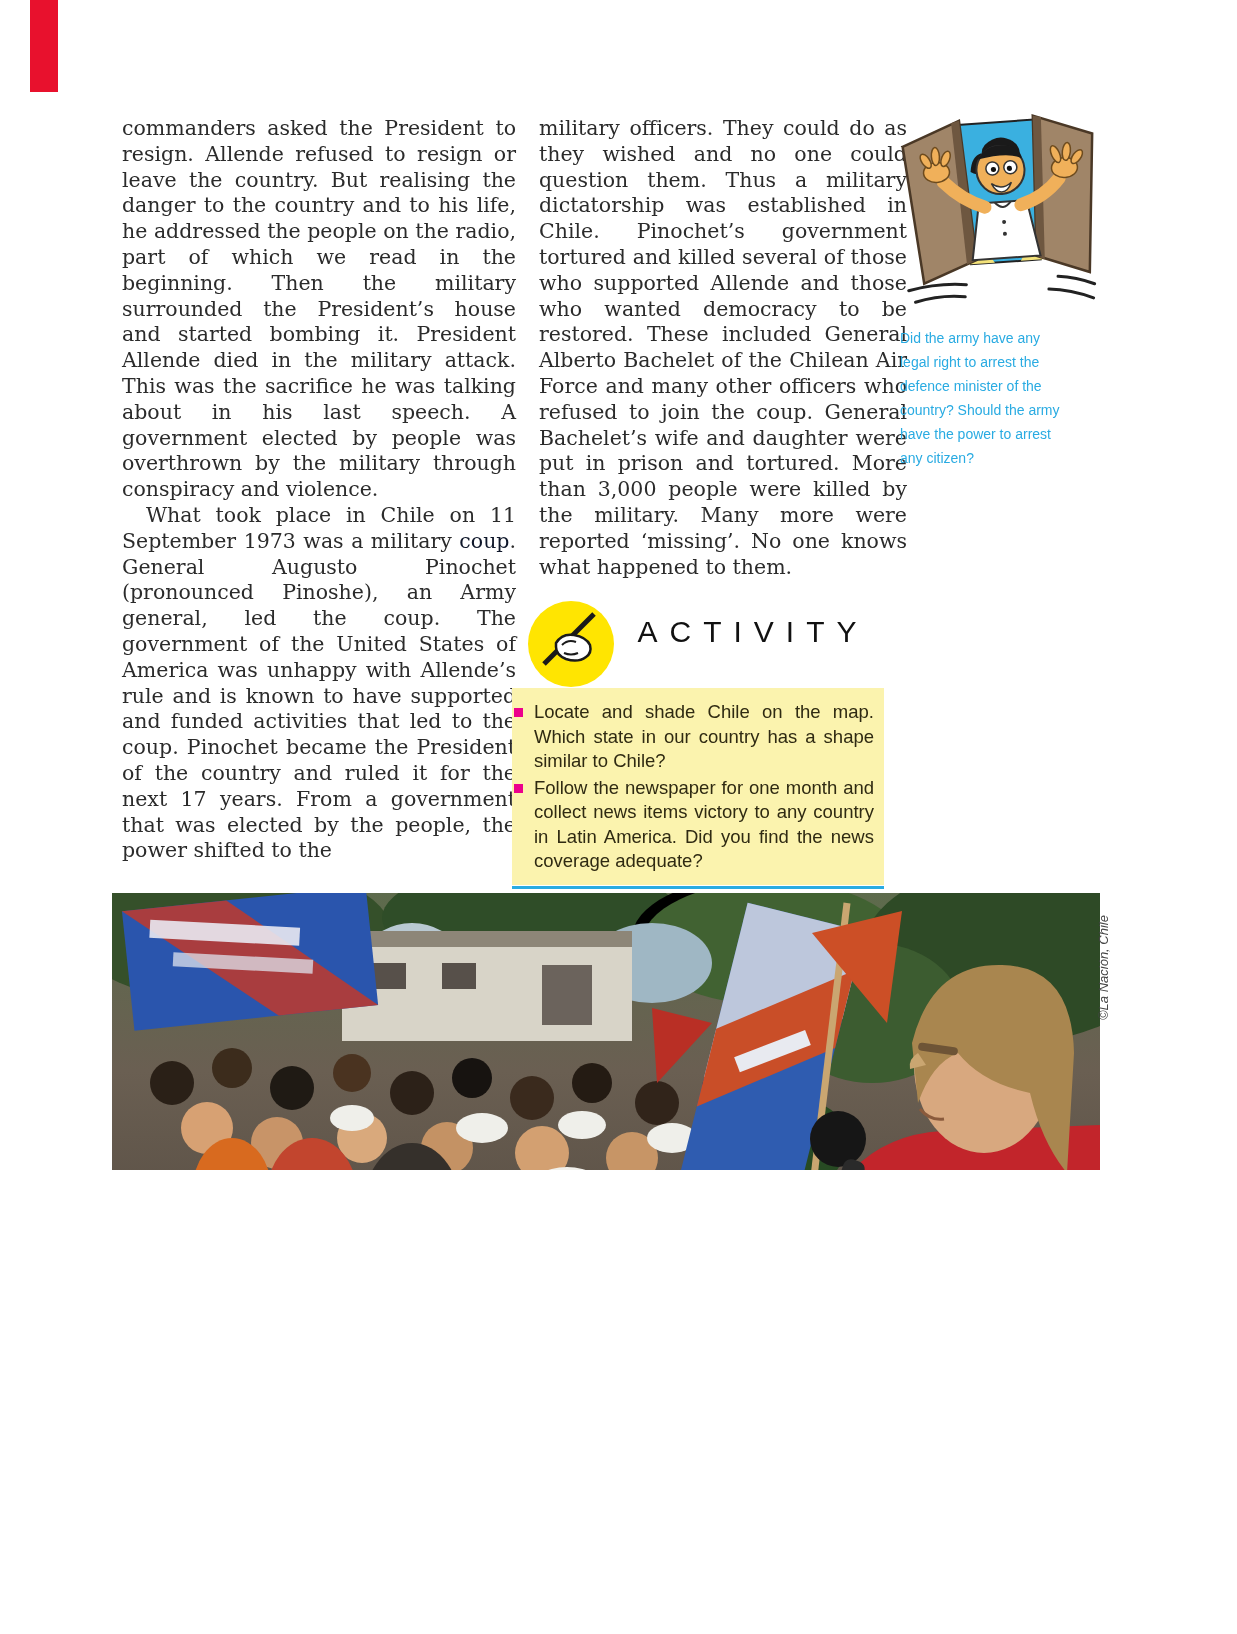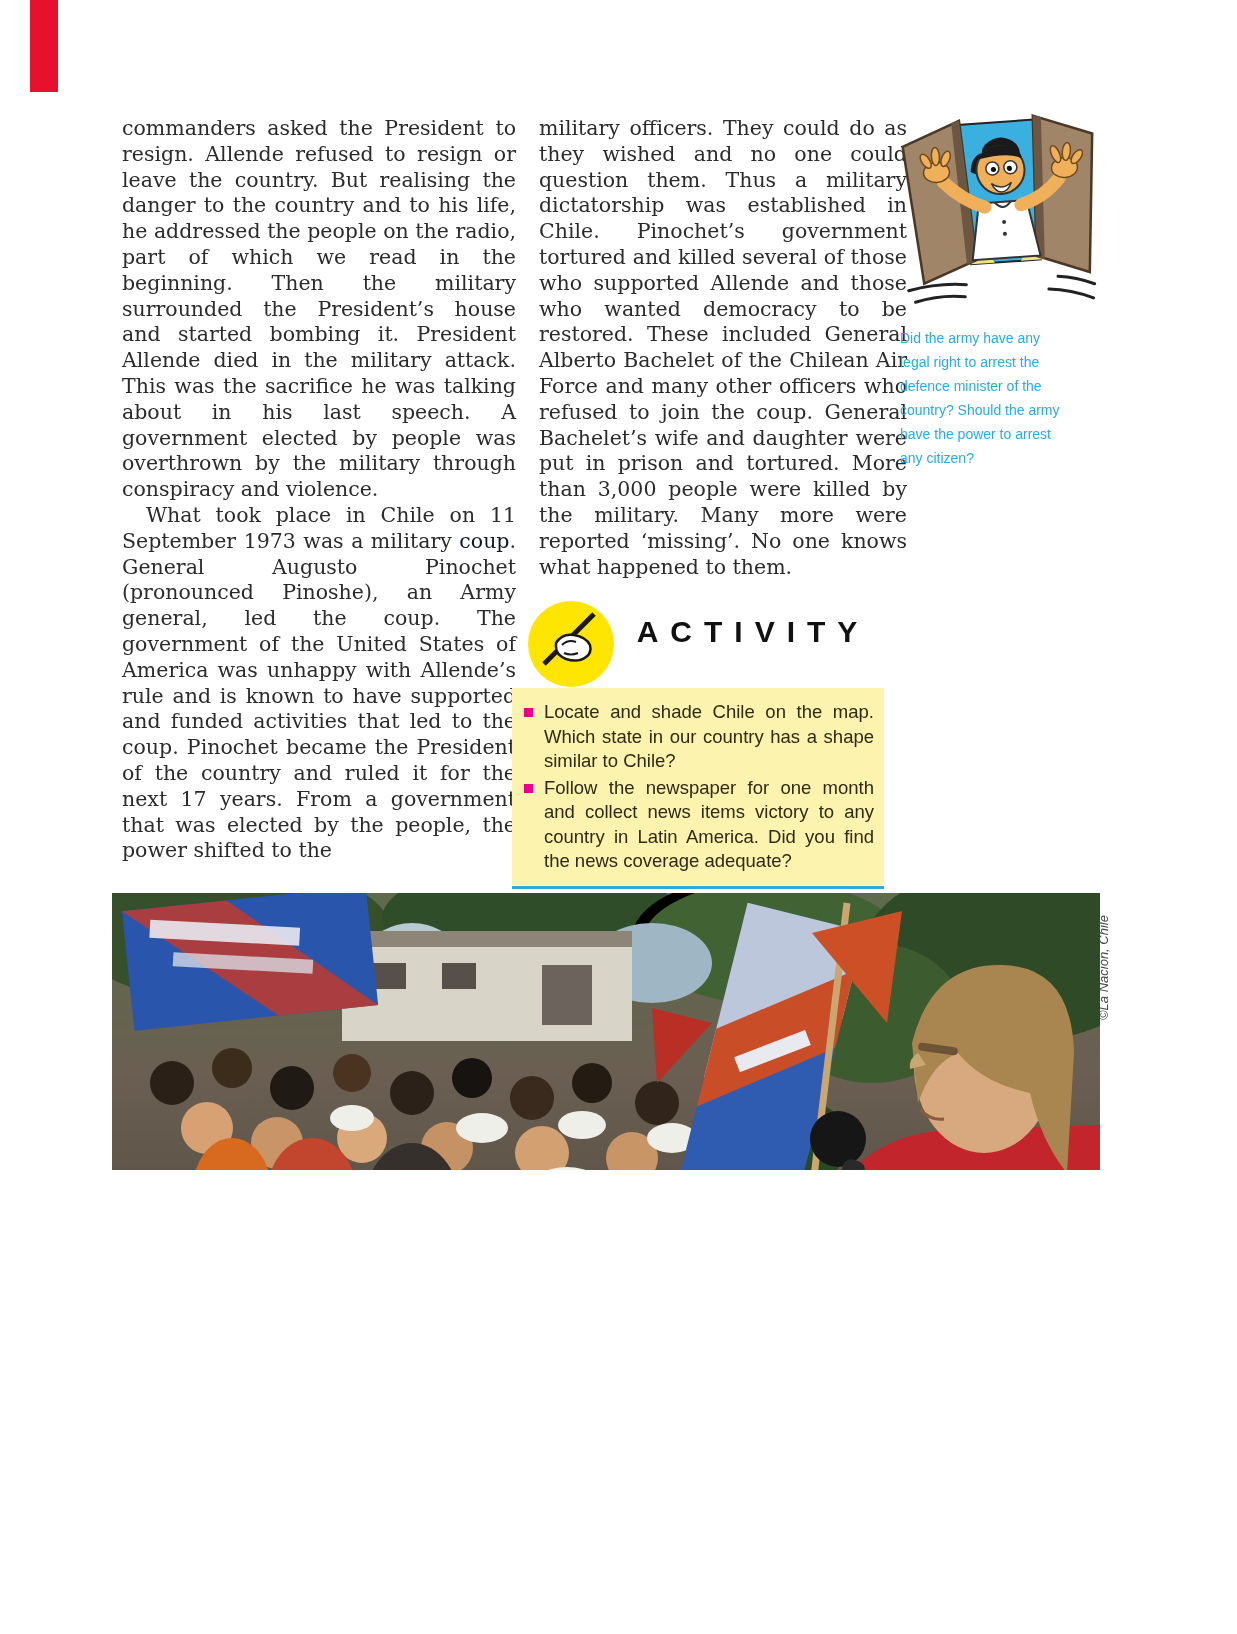--- a/index.html
+++ b/index.html
@@ -12,24 +12,24 @@
   
   .col{position:absolute;top:116px;font-size:20.5px;line-height:25.8px;text-align:justify;}
   #col1{left:122px;width:394px;}
   #col2{left:539px;width:368px;}
   .col p{margin:0;}
   .col p+p{text-indent:24px;}
   .coup-link{color:#0f172a;}
   
   .act-circle{position:absolute;left:528px;top:601px;width:86px;height:86px;}
   .act-heading{position:absolute;left:608px;top:615px;width:290px;text-align:center;
-      font-family:"Liberation Sans",sans-serif;font-weight:bold;font-size:30px;
+      font-family:"Liberation Sans",sans-serif;font-weight:normal;font-size:30px;
       letter-spacing:12px;color:#111;white-space:nowrap;}
   .act-box{position:absolute;left:512px;top:688px;width:372px;height:197px;background:#fbf3ae;
-      box-sizing:border-box;padding:12px 10px 0 10px;}
+      box-sizing:border-box;padding:12px 10px 0 0;}
   .act-box ul{margin:0;padding:0;list-style:none;}
   .act-box li{position:relative;padding-left:22px;margin:0 0 2px 0;
       font-family:"Liberation Sans",sans-serif;font-size:18.5px;line-height:24.5px;
       color:#2f2a12;text-align:justify;}
   .act-box li:before{content:"";position:absolute;left:2px;top:8px;width:9px;height:9px;background:#ec008c;}
   .cyan-rule{position:absolute;left:512px;top:886px;width:372px;height:3px;background:#29abe2;}
   
   .cartoon{position:absolute;left:893px;top:106px;width:218px;height:200px;}
   .blue-q{position:absolute;left:900px;top:326px;width:172px;
       font-family:Liberation Sans, sans-serif;font-size:14px;line-height:24px;color:#29abe2;}

